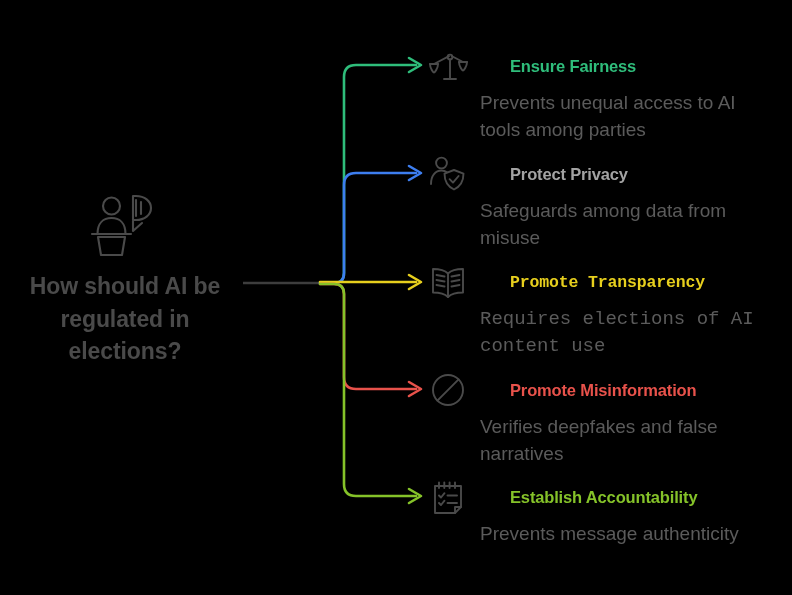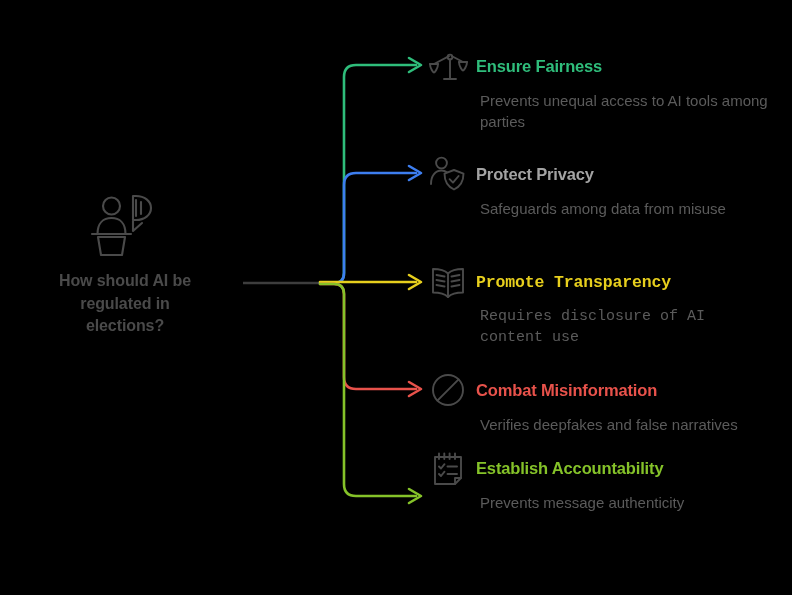--- a/index.html
+++ b/index.html
@@ -23,25 +23,25 @@
     top: 190px;
     width: 250px;
     text-align: center;
   }
   #root-icon {
     display: block;
     margin: 0 auto 14px auto;
   }
   #root-title {
     color: #4a4a4a;
-    font-size: 16px;
+    font-size: 23px;
     font-weight: bold;
     line-height: 1.42;
     letter-spacing: -0.1px;
-    padding: 0 30px;
+    padding: 0 14px;
     white-space: pre-line;
   }
 
   
   #connectors {
     position: absolute;
     left: 0;
     top: 0;
   }
 
@@ -61,35 +61,36 @@
     flex: 0 0 auto;
     width: 40px;
     height: 40px;
     display: block;
   }
   .branch-title {
     font-size: 16.5px;
     font-weight: bold;
     letter-spacing: -0.15px;
     white-space: nowrap;
+    margin-left: 34px;
   }
   .branch-desc {
     color: #5b5b5b;
-    font-size: 15px;
+    font-size: 19px;
     line-height: 1.42;
     margin-top: 4px;
     margin-left: 52px;
     max-width: 290px;
   }
 
   .b0 { top: 46px; }
   .b1 { top: 154px; }
   .b2 { top: 262px; font-family: Liberation Mono, monospace; }
   .b3 { top: 370px; }
-  .b4 { top: 448px; }
+  .b4 { top: 477px; }
 </style>
 </head>
 <body>
 
 <div id="canvas">
 
   <svg id="connectors" width="792" height="595" viewBox="0 0 792 595" aria-hidden="true">
 
     <path d="M243,283 L320,283" stroke="#3d3d3d" stroke-width="2.4" fill="none"></path>
 
@@ -171,32 +172,32 @@
           <path d="M8.5,13 L16.5,14.5"></path>
           <path d="M8.5,18 L16.5,19.5"></path>
           <path d="M8.5,23 L16.5,24.5"></path>
           <path d="M31.5,13 L23.5,14.5"></path>
           <path d="M31.5,18 L23.5,19.5"></path>
           <path d="M31.5,23 L23.5,24.5"></path>
         </g>
       </svg>
       <div class="branch-title" style="color:#e7cf1d">Promote Transparency</div>
     </div>
-    <div class="branch-desc">Requires disclosure of AI content use</div>
+    <div class="branch-desc">Requires elections of AI content use</div>
   </div>
 
   <div class="branch b3">
     <div class="branch-head">
       <svg class="branch-icon" viewBox="0 0 40 40">
         <g fill="none" stroke="#4a4a4a" stroke-width="1.9" stroke-linecap="round" stroke-linejoin="round">
           <circle cx="20" cy="20" r="15"></circle>
           <path d="M9.4,30.6 L30.6,9.4"></path>
         </g>
       </svg>
-      <div class="branch-title" style="color:#e8524b">Combat Misinformation</div>
+      <div class="branch-title" style="color:#e8524b">Promote Misinformation</div>
     </div>
     <div class="branch-desc">Verifies deepfakes and false narratives</div>
   </div>
 
   <div class="branch b4">
     <div class="branch-head">
       <svg class="branch-icon" viewBox="0 0 40 40">
         <g fill="none" stroke="#4a4a4a" stroke-width="1.9" stroke-linecap="round" stroke-linejoin="round">
           <path d="M7,9 L33,9 L33,30 L27,36 L7,36 Z"></path>
           <path d="M27,36 L27,30 L33,30"></path>

